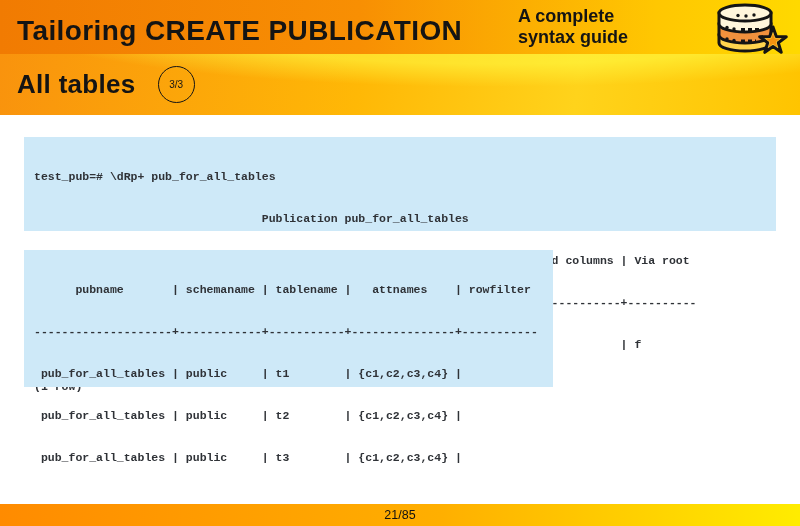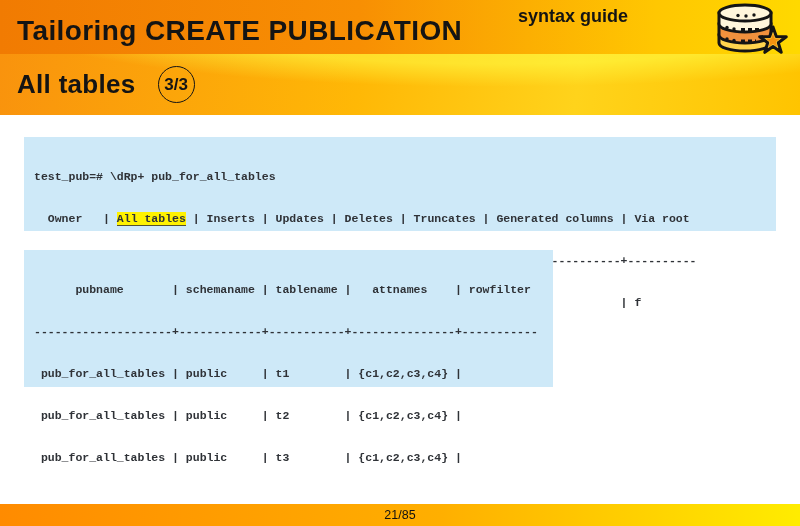--- a/index.html
+++ b/index.html
@@ -33,21 +33,21 @@
   }
   .sub-row{
     position:absolute;inset:0;display:flex;align-items:center;z-index:2;
   }
   .sub-title{
     margin-left:17px;font-size:26px;font-weight:bold;color:#141414;letter-spacing:.3px;white-space:nowrap;
   }
   .progress-circle{
     margin-left:22px;width:35px;height:35px;border:1.6px solid #151515;border-radius:50%;
     display:flex;align-items:center;justify-content:center;
-    font-size:17px;font-weight:bold;color:#151515;
+    font-size:10px;font-weight:normal;color:#151515;
   }
   
   .code-block{
     position:absolute;background:#CEE9F8;box-sizing:border-box;
     font-family:"Liberation Mono","DejaVu Sans Mono",monospace;
     font-weight:bold;font-size:11.5px;line-height:14px;color:#2F3237;
     white-space:pre;padding:5px 10px;
   }
   #block1{left:24px;top:137px;width:752px;height:94px;}
   #block2{left:24px;top:250px;width:529px;height:137px;}
@@ -63,20 +63,21 @@
     display:flex;align-items:center;justify-content:center;
     font-size:12.5px;color:#111;
   }
 </style>
 </head>
 <body>
 
 <div class="header-top">
   <div class="page-title">Tailoring CREATE PUBLICATION</div>
   <div class="tagline">
+    <div>A complete</div>
     <div>syntax guide</div>
   </div>
   <span class="db-icon-wrap">
     <svg width="82" height="54" viewBox="0 0 82 54">
 
       <path d="M9 32 v8 a26 8 0 0 0 52 0 v-8 Z" fill="#FFD44E" stroke="#141414" stroke-width="3"></path>
 
       <path d="M9 21 v11 a26 8 0 0 0 52 0 v-11 Z" fill="#F2913D" stroke="#141414" stroke-width="3"></path>
 
       <path d="M9 10 v11 a26 8 0 0 0 52 0 v-11 Z" fill="#FFF6DC" stroke="#141414" stroke-width="3"></path>
@@ -103,20 +104,21 @@
 
 <div class="header-sub">
   <div class="sub-row">
     <div class="sub-title">All tables</div>
     <div class="progress-circle">3/3</div>
   </div>
 </div>
 
 <div class="code-block" id="block1">
   <div class="code-line">test_pub=# \dRp+ pub_for_all_tables</div>
+  <div class="code-line">                                 Publication pub_for_all_tables</div>
   <div class="code-line"><span>  Owner   | </span><span class="hl">All tables</span><span> | Inserts | Updates | Deletes | Truncates | Generated columns | Via root</span></div>
   <div class="code-line">----------+------------+---------+---------+---------+-----------+-------------------+----------</div>
   <div class="code-line"><span> postgres | </span><span class="hl">t </span><span>         | t       | t       | t       | t         | none              | f</span></div>
   <div class="code-line">(1 row)</div>
 </div>
 
 <div class="code-block" id="block2">
   <div class="code-line">      pubname       | schemaname | tablename |   attnames    | rowfilter</div>
   <div class="code-line">--------------------+------------+-----------+---------------+-----------</div>
   <div class="code-line"> pub_for_all_tables | public     | t1        | {c1,c2,c3,c4} |</div>

